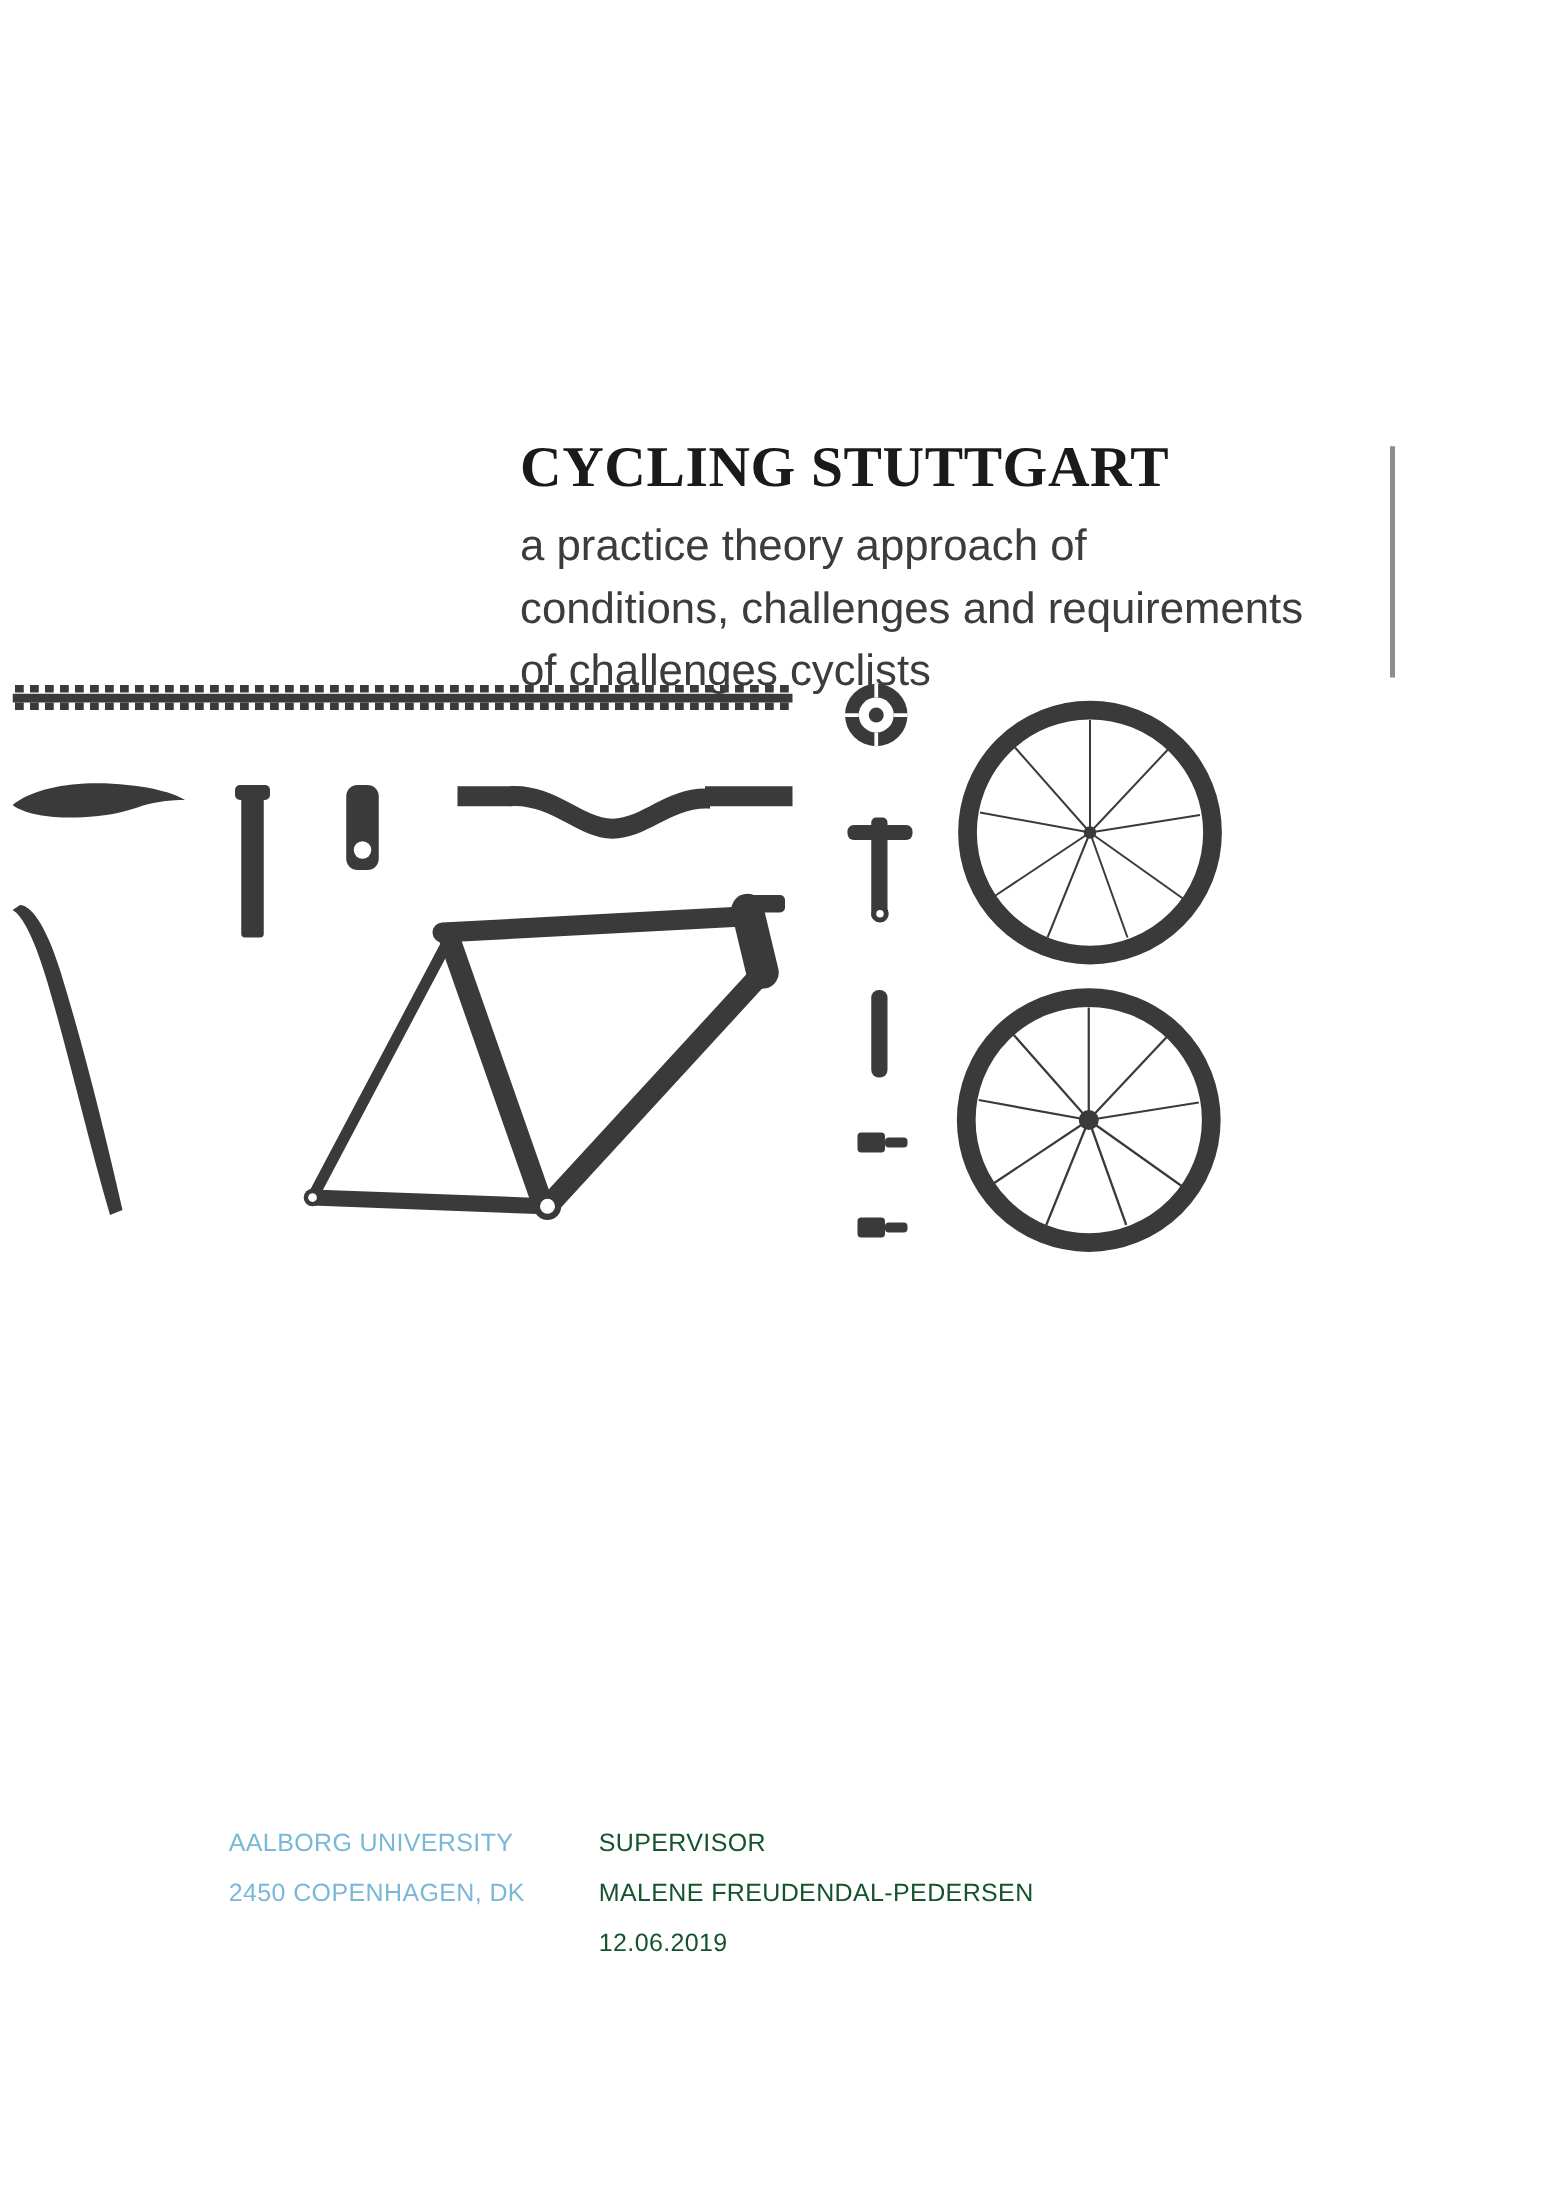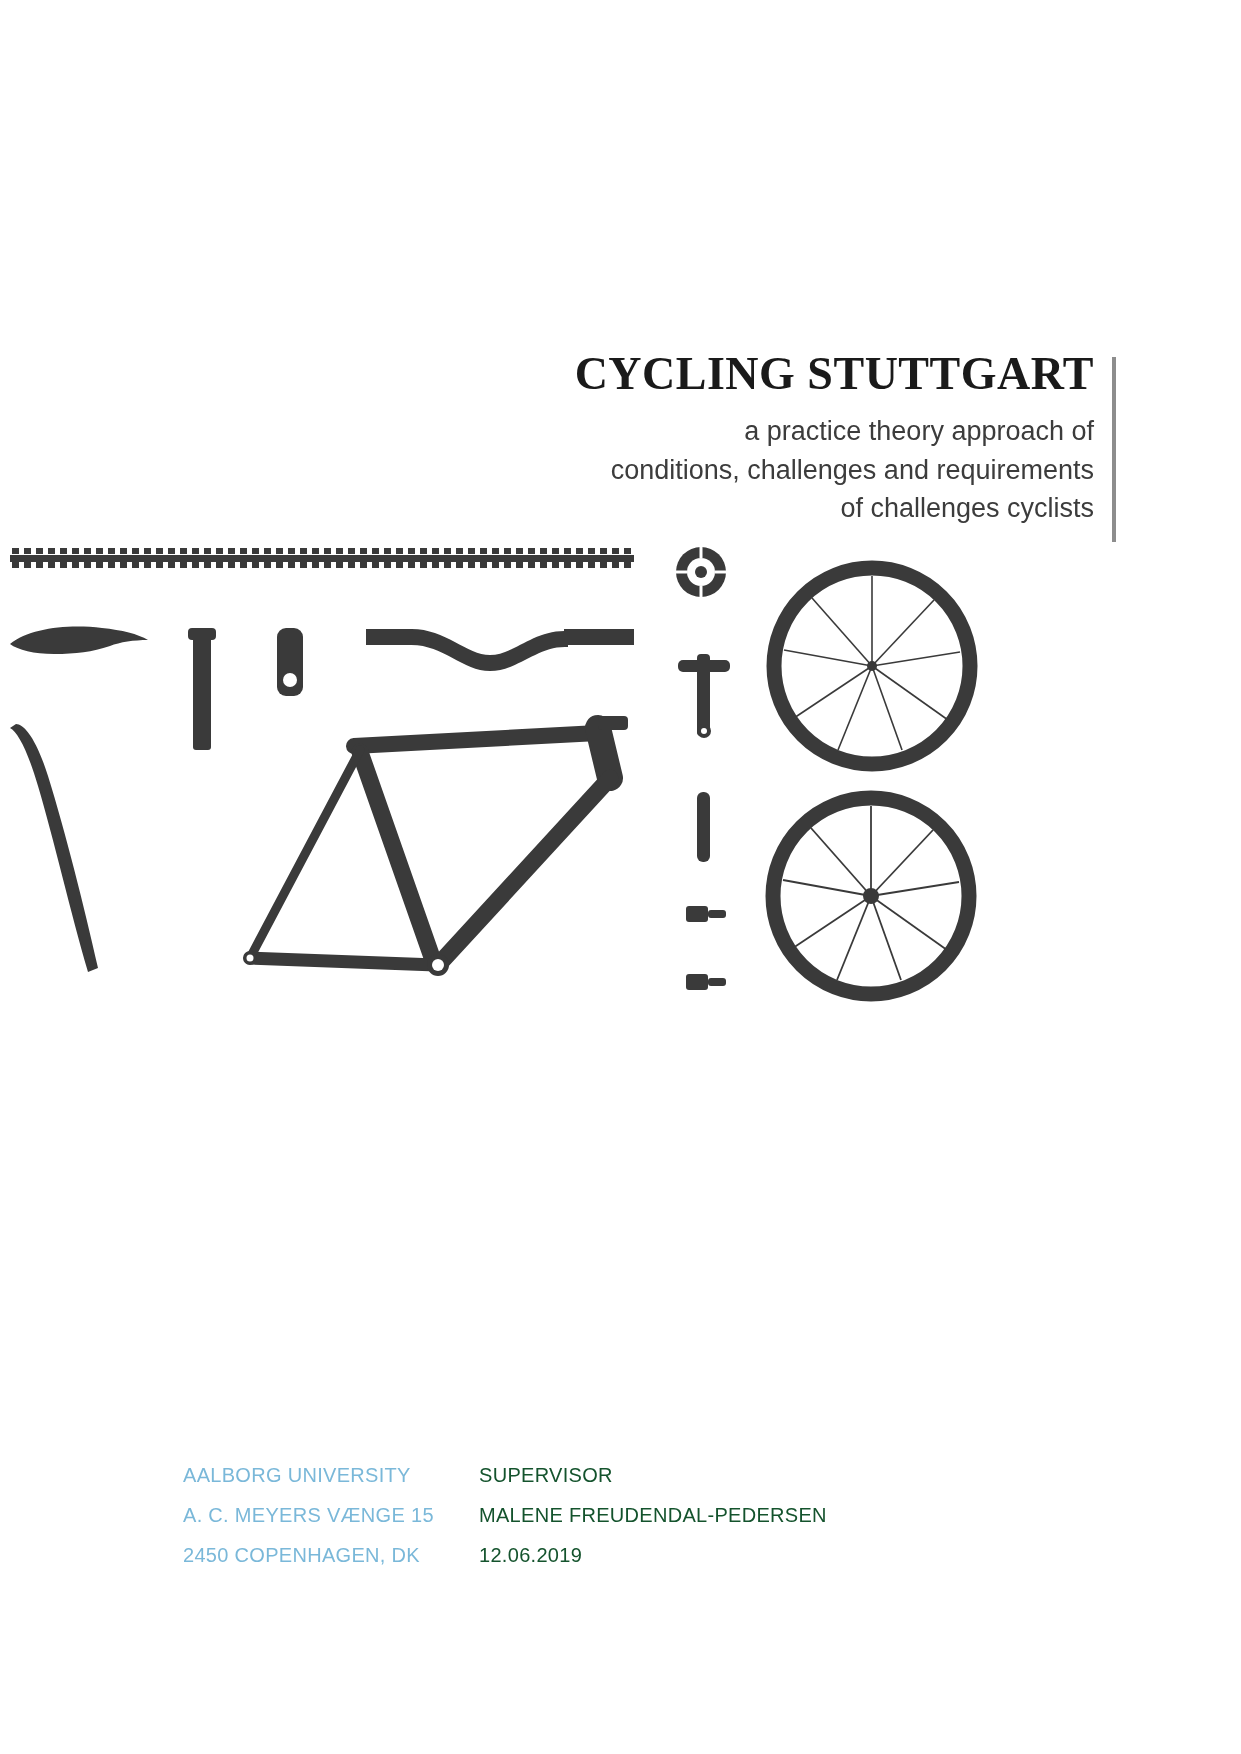--- a/index.html
+++ b/index.html
@@ -14,21 +14,21 @@
     font-family: "Liberation Sans", sans-serif;
     overflow: hidden;
   }
 
   
   .title-block {
     position: absolute;
     right: 125px;
     top: 350px;
     width: 700px;
-    text-align: right;
+    text-align: left;
     padding-right: 22px;
     box-sizing: border-box;
   }
   .title-rule {
     position: absolute;
     right: 125px;
     top: 357px;
     width: 4px;
     height: 185px;
     background: #8d8d8d;
@@ -37,21 +37,21 @@
     font-family: "Liberation Serif", serif;
     font-weight: bold;
     font-size: 46px;
     letter-spacing: 0.5px;
     color: #1a1a1a;
     line-height: 1.05;
     margin: 0 0 14px 0;
   }
   .subtitle {
     font-family: "Liberation Sans", sans-serif;
-    font-size: 27px;
+    font-size: 35px;
     font-weight: 400;
     color: #3c3c3c;
     line-height: 1.42;
     margin: 0;
   }
 
   
   .illustration {
     position: absolute;
     left: 10px;
@@ -331,21 +331,20 @@
         <circle cx="861" cy="368" r="8" fill="#3a3a3a"></circle>
       </g>
 
     </g>
   </svg>
 </div>
 
 <div class="footer">
   <div class="footer-col c1" style="color: rgb(122, 184, 217);">
     <span class="footer-line">AALBORG UNIVERSITY</span>
-    <span class="footer-line">A. C. MEYERS VÆNGE 15</span>
     <span class="footer-line">2450 COPENHAGEN, DK</span>
   </div>
   <div class="footer-col c3" style="color: #14532d;">
     <span class="footer-line">SUPERVISOR</span>
     <span class="footer-line">MALENE FREUDENDAL-PEDERSEN</span>
     <span class="footer-line">12.06.2019</span>
   </div>
 </div>
 
 </body></html>

